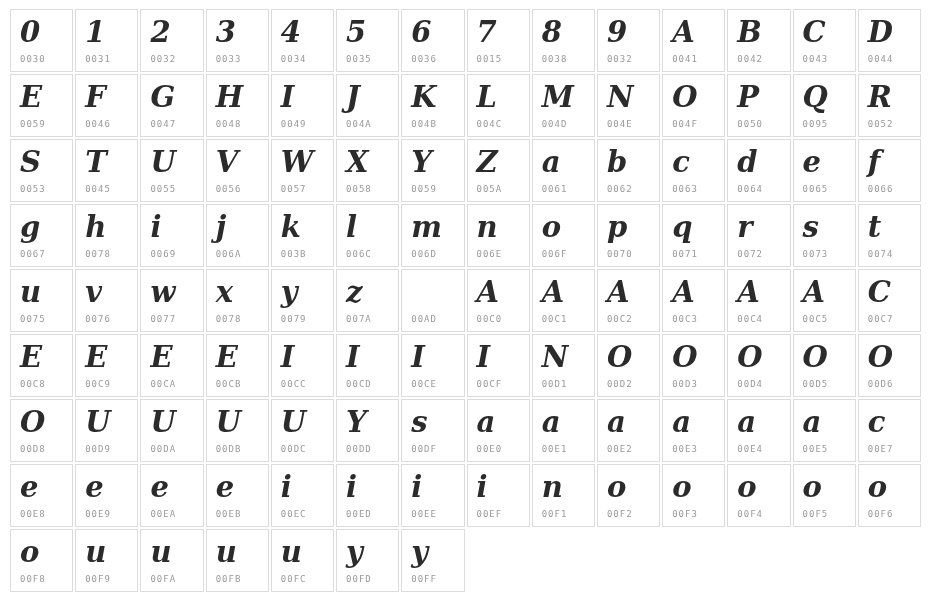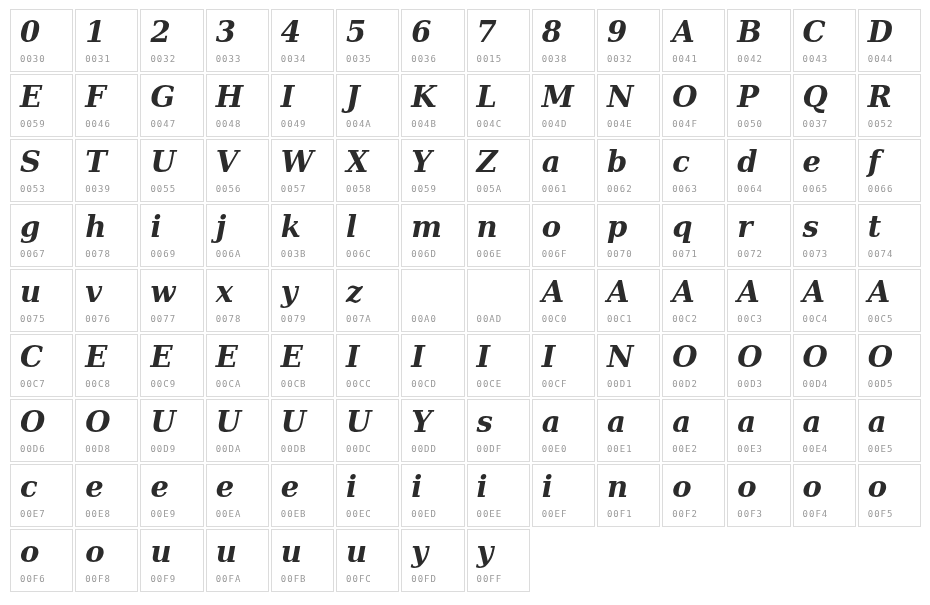--- a/index.html
+++ b/index.html
@@ -154,33 +154,33 @@
       <div class="cell">
         <div class="glyph">O</div>
         <div class="code">004F</div>
       </div>
       <div class="cell">
         <div class="glyph">P</div>
         <div class="code">0050</div>
       </div>
       <div class="cell">
         <div class="glyph">Q</div>
-        <div class="code">0037</div>
+        <div class="code">0095</div>
       </div>
       <div class="cell">
         <div class="glyph">R</div>
         <div class="code">0052</div>
       </div>
       <div class="cell">
         <div class="glyph">S</div>
         <div class="code">0053</div>
       </div>
       <div class="cell">
         <div class="glyph">T</div>
-        <div class="code">0039</div>
+        <div class="code">0045</div>
       </div>
       <div class="cell">
         <div class="glyph">U</div>
         <div class="code">0055</div>
       </div>
       <div class="cell">
         <div class="glyph">V</div>
         <div class="code">0056</div>
       </div>
       <div class="cell">
@@ -295,24 +295,20 @@
         <div class="glyph">x</div>
         <div class="code">0078</div>
       </div>
       <div class="cell">
         <div class="glyph">y</div>
         <div class="code">0079</div>
       </div>
       <div class="cell">
         <div class="glyph">z</div>
         <div class="code">007A</div>
-      </div>
-      <div class="cell">
-        <div class="glyph"></div>
-        <div class="code">00A0</div>
       </div>
       <div class="cell">
         <div class="glyph"></div>
         <div class="code">00AD</div>
       </div>
       <div class="cell">
         <div class="glyph">A</div>
         <div class="code">00C0</div>
       </div>
       <div class="cell">

